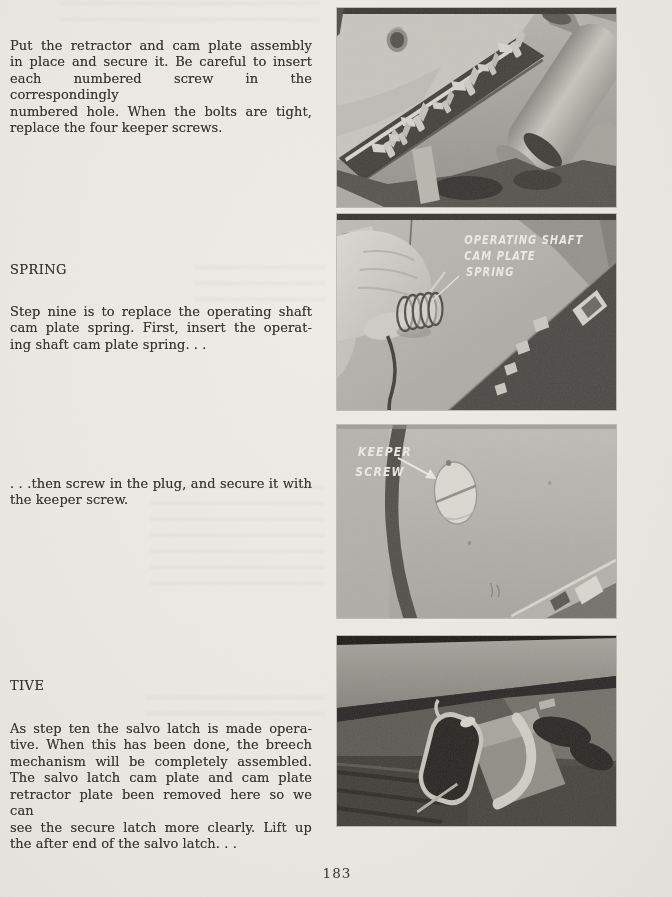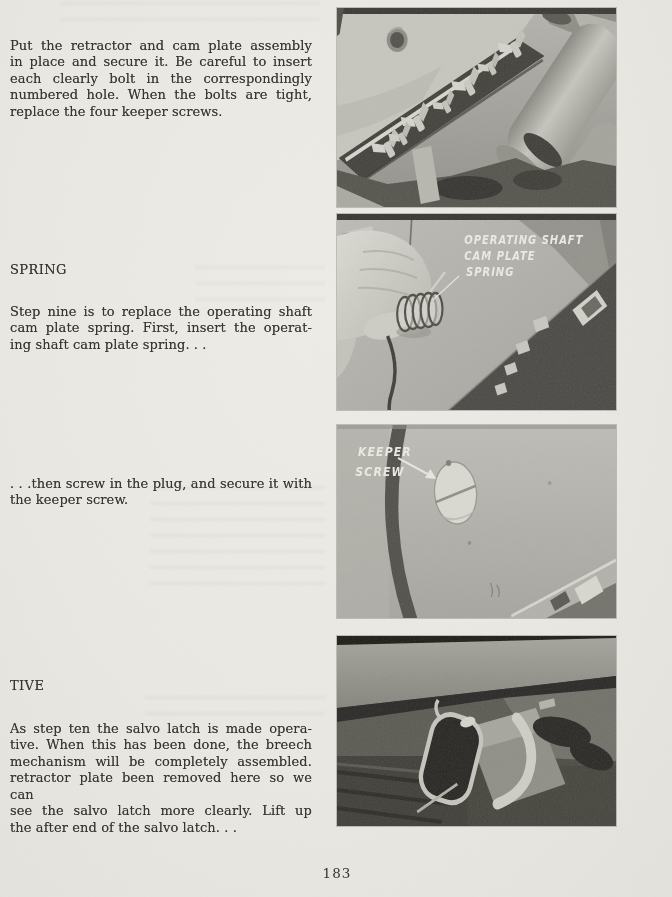--- a/index.html
+++ b/index.html
@@ -69,21 +69,21 @@
       <linearGradient id="p4band" x1="0" y1="0" x2="0" y2="1">
         <stop offset="0" stop-color="#a3a29a"></stop>
           <stop offset="1" stop-color="#82817a"></stop>
       </linearGradient>
     </defs>
   </svg>
 
   <div class="block" style="top:38px">
       <div>Put the retractor and cam plate assembly</div>
       <div>in place and secure it.  Be careful to insert</div>
-      <div>each clearly bolt in the correspondingly</div>
+      <div>each numbered screw in the correspondingly</div>
       <div>numbered hole.  When the bolts are tight,</div>
       <div>replace the four keeper screws.</div>
     </div>
 
   <div class="block heading" style="top:262px">
       <div>SPRING</div>
     </div>
 
   <div class="block" style="top:304px">
       <div>Step nine is to replace the operating shaft</div>
@@ -97,22 +97,23 @@
     </div>
 
   <div class="block heading" style="top:678px">
       <div>TIVE</div>
     </div>
 
   <div class="block" style="top:721px">
       <div>As step ten the salvo latch is made opera-</div>
       <div>tive.  When this has been done, the breech</div>
       <div>mechanism will be completely assembled.</div>
+      <div>The salvo latch cam plate and cam plate</div>
       <div>retractor plate been removed here so we can</div>
-      <div>see the salvo latch more clearly.  Lift up</div>
+      <div>see the secure latch more clearly.  Lift up</div>
       <div>the after end of the salvo latch. . .</div>
     </div>
 
   <div class="photo" style="top:8px;height:199px">
     <svg viewBox="0 0 320 199" preserveAspectRatio="none">
       <rect width="320" height="199" fill="url(#p1bg)"></rect>
       <path d="M0,0 L232,0 L206,30 L2,152 L0,152 Z" fill="#c6c5be"></path>
       <path d="M0,98 Q64,86 120,58 L98,92 Q52,116 0,128 Z" fill="#b4b3ac" opacity="0.55"></path>
       <polygon points="232,0 320,0 320,42 244,16" fill="#8c8b84"></polygon>
       <polygon points="270,2 320,14 320,34 278,18" fill="#b2b1aa"></polygon>

